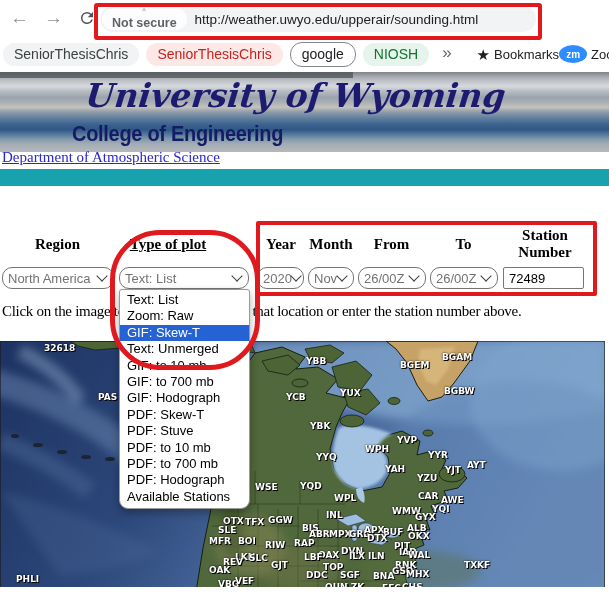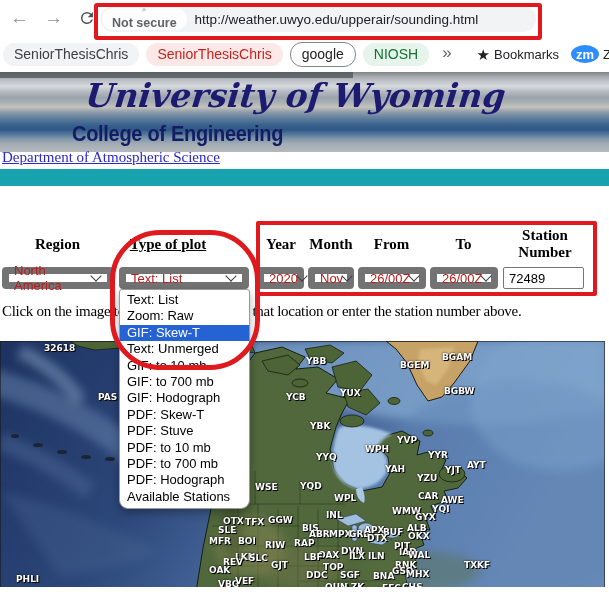--- a/index.html
+++ b/index.html
@@ -24,42 +24,42 @@
   .pill-gray{background:#f1f3f4;color:#3c4043;}
   .pill-red{background:#fce9e7;color:#c5221f;}
   .pill-outline{background:#fff;border:1px solid #80868b;color:#202124;}
   .pill-green{background:#e7f4ec;color:#137333;}
   #ovfl{font-size:17px;color:#5f6368;margin:0 7px 2px 6px;cursor:pointer;}
   #bmdivider{width:1px;height:20px;background:#dfe1e5;margin:0 9px;}
   .bm-item{display:flex;align-items:center;cursor:pointer;white-space:nowrap;}
   .bm-label{font-size:13px;color:#202124;margin-left:4px;}
   #star{font-size:15px;color:#202124;line-height:15px;}
   #zmbadge{width:28px;height:18px;border-radius:50%;background:#2d8cff;color:#fff;
-           font-size:13px;font-weight:bold;display:flex;align-items:center;justify-content:center;
-           margin-left:12px;}
+           font-size:10px;font-weight:bold;display:flex;align-items:center;justify-content:center;
+           }
   
   #banner{position:absolute;left:0;top:72px;width:609px;height:80px;overflow:hidden;
     background:linear-gradient(180deg,#7d8288 0%,#a7abb0 6%,#c2c6cb 12%,#d6d9dc 18%,
       #b8bcc2 24%,#9aa3ad 32%,#aab0b4 38%,#c5c2bb 44%,#8f9daa 50%,#5f7d9c 58%,
       #3a628e 66%,#2f5886 72%,#56789b 78%,#8299ab 84%,#a3adb4 90%,#b5b9bd 100%);}
   #banner-strip{position:absolute;left:0;top:0;width:58%;height:6px;background:#53575c;opacity:.8;}
   #uw-title{position:absolute;left:86px;top:4px;font-family:"DejaVu Serif",serif;
     font-style:italic;font-weight:bold;font-size:33px;color:#1c1b70;transform:skewX(-6deg);
     white-space:nowrap;}
   #coe-sub{position:absolute;left:72px;top:49px;font-weight:bold;font-size:20px;color:#141c63;
     transform:scaleY(1.12);transform-origin:left top;white-space:nowrap;letter-spacing:-0.3px;}
   #deptlink{position:absolute;left:2px;top:149px;font-family:"Liberation Serif",serif;
     font-size:15px;color:#2a28cd;text-decoration:underline;cursor:pointer;}
   #tealbar{position:absolute;left:0;top:169px;width:609px;height:17px;background:#18a2ae;}
   
   .fhead{position:absolute;top:236px;font-family:"Liberation Serif",serif;font-weight:bold;
          font-size:15px;color:#000;text-align:center;z-index:5;}
   #h-station{top:227px;line-height:17px;}
-  .sel{position:absolute;top:267px;height:22px;background:#fff;border:7px solid #737373;
-       border-radius:4px;display:flex;align-items:center;font-size:13px;color:#b91c1c;
+  .sel{position:absolute;top:267px;height:22px;background:#fff;border:1px solid #737373;
+       border-radius:10px;display:flex;align-items:center;font-size:13px;color:#737373;
        padding:0 5px;box-sizing:border-box;z-index:5;cursor:pointer;}
   .chev{width:7px;height:7px;border-right:1.7px solid #3c4043;border-bottom:1.7px solid #3c4043;
         transform:rotate(45deg);margin:-4px 2px 0 auto;flex:none;}
   #station-in{position:absolute;left:503px;top:267px;width:81px;height:22px;border:1px solid #767676;
        border-radius:2px;font-size:13px;padding:0 0 0 5px;box-sizing:border-box;z-index:5;
        font-family:"Liberation Sans",sans-serif;color:#000;}
   
   #instr{position:absolute;left:2px;top:303px;width:606px;font-family:"Liberation Serif",serif;
          font-size:15px;letter-spacing:-0.3px;color:#000;z-index:2;white-space:nowrap;}
   

